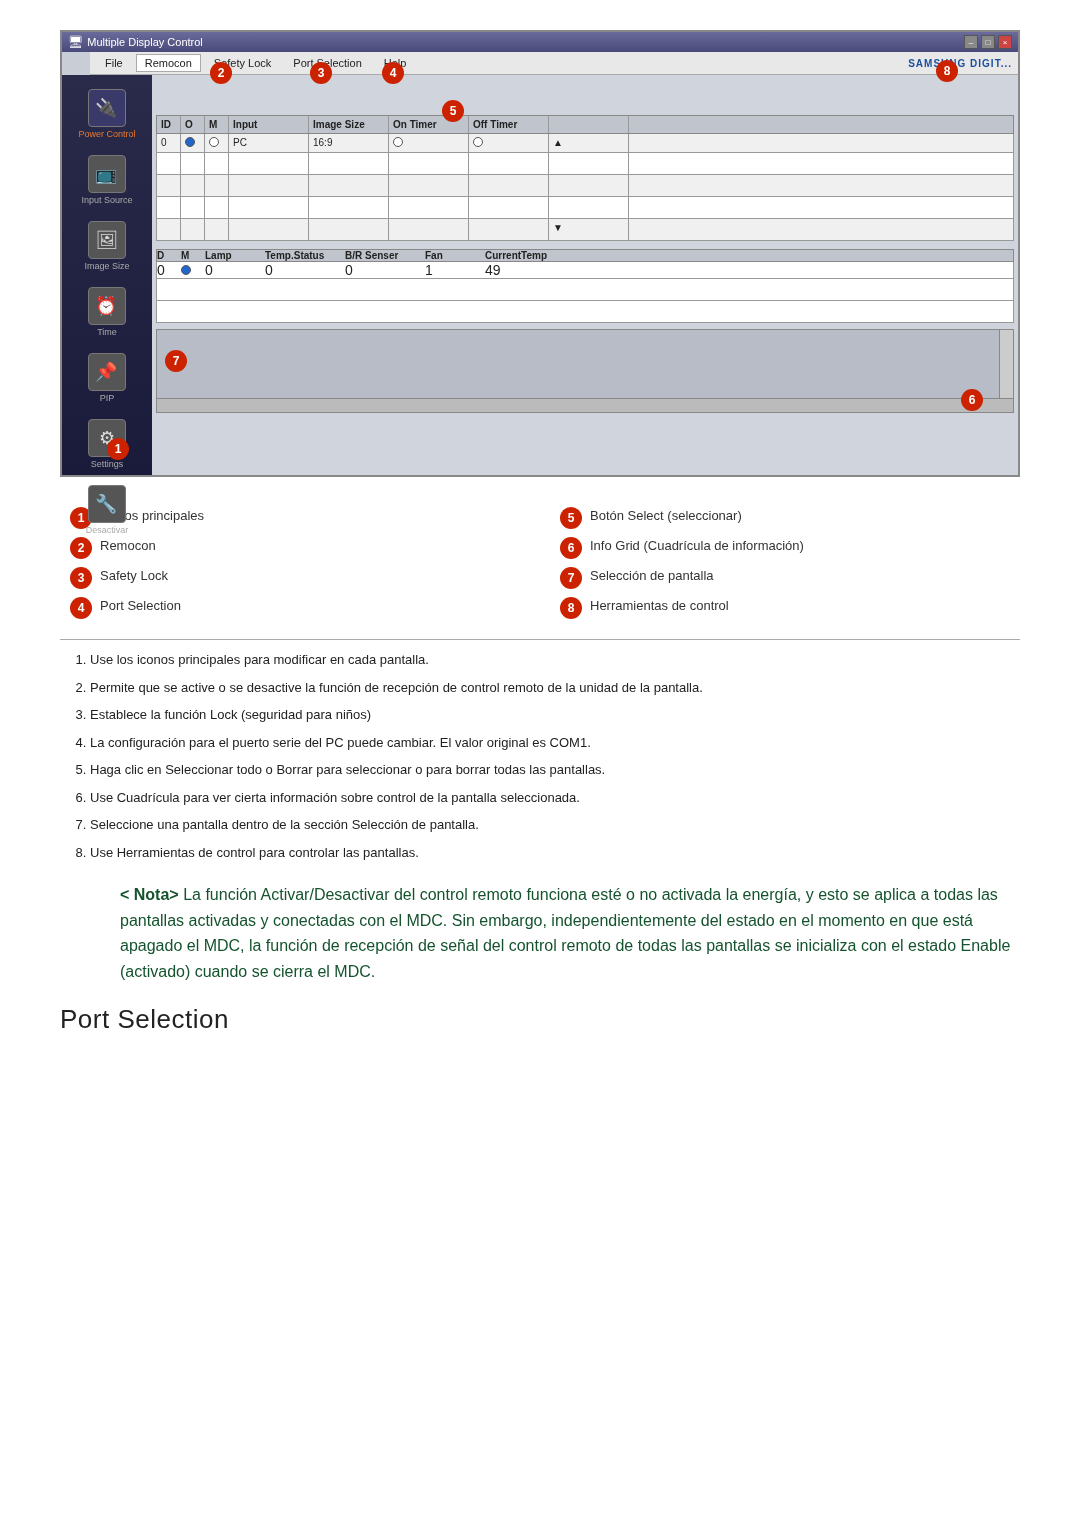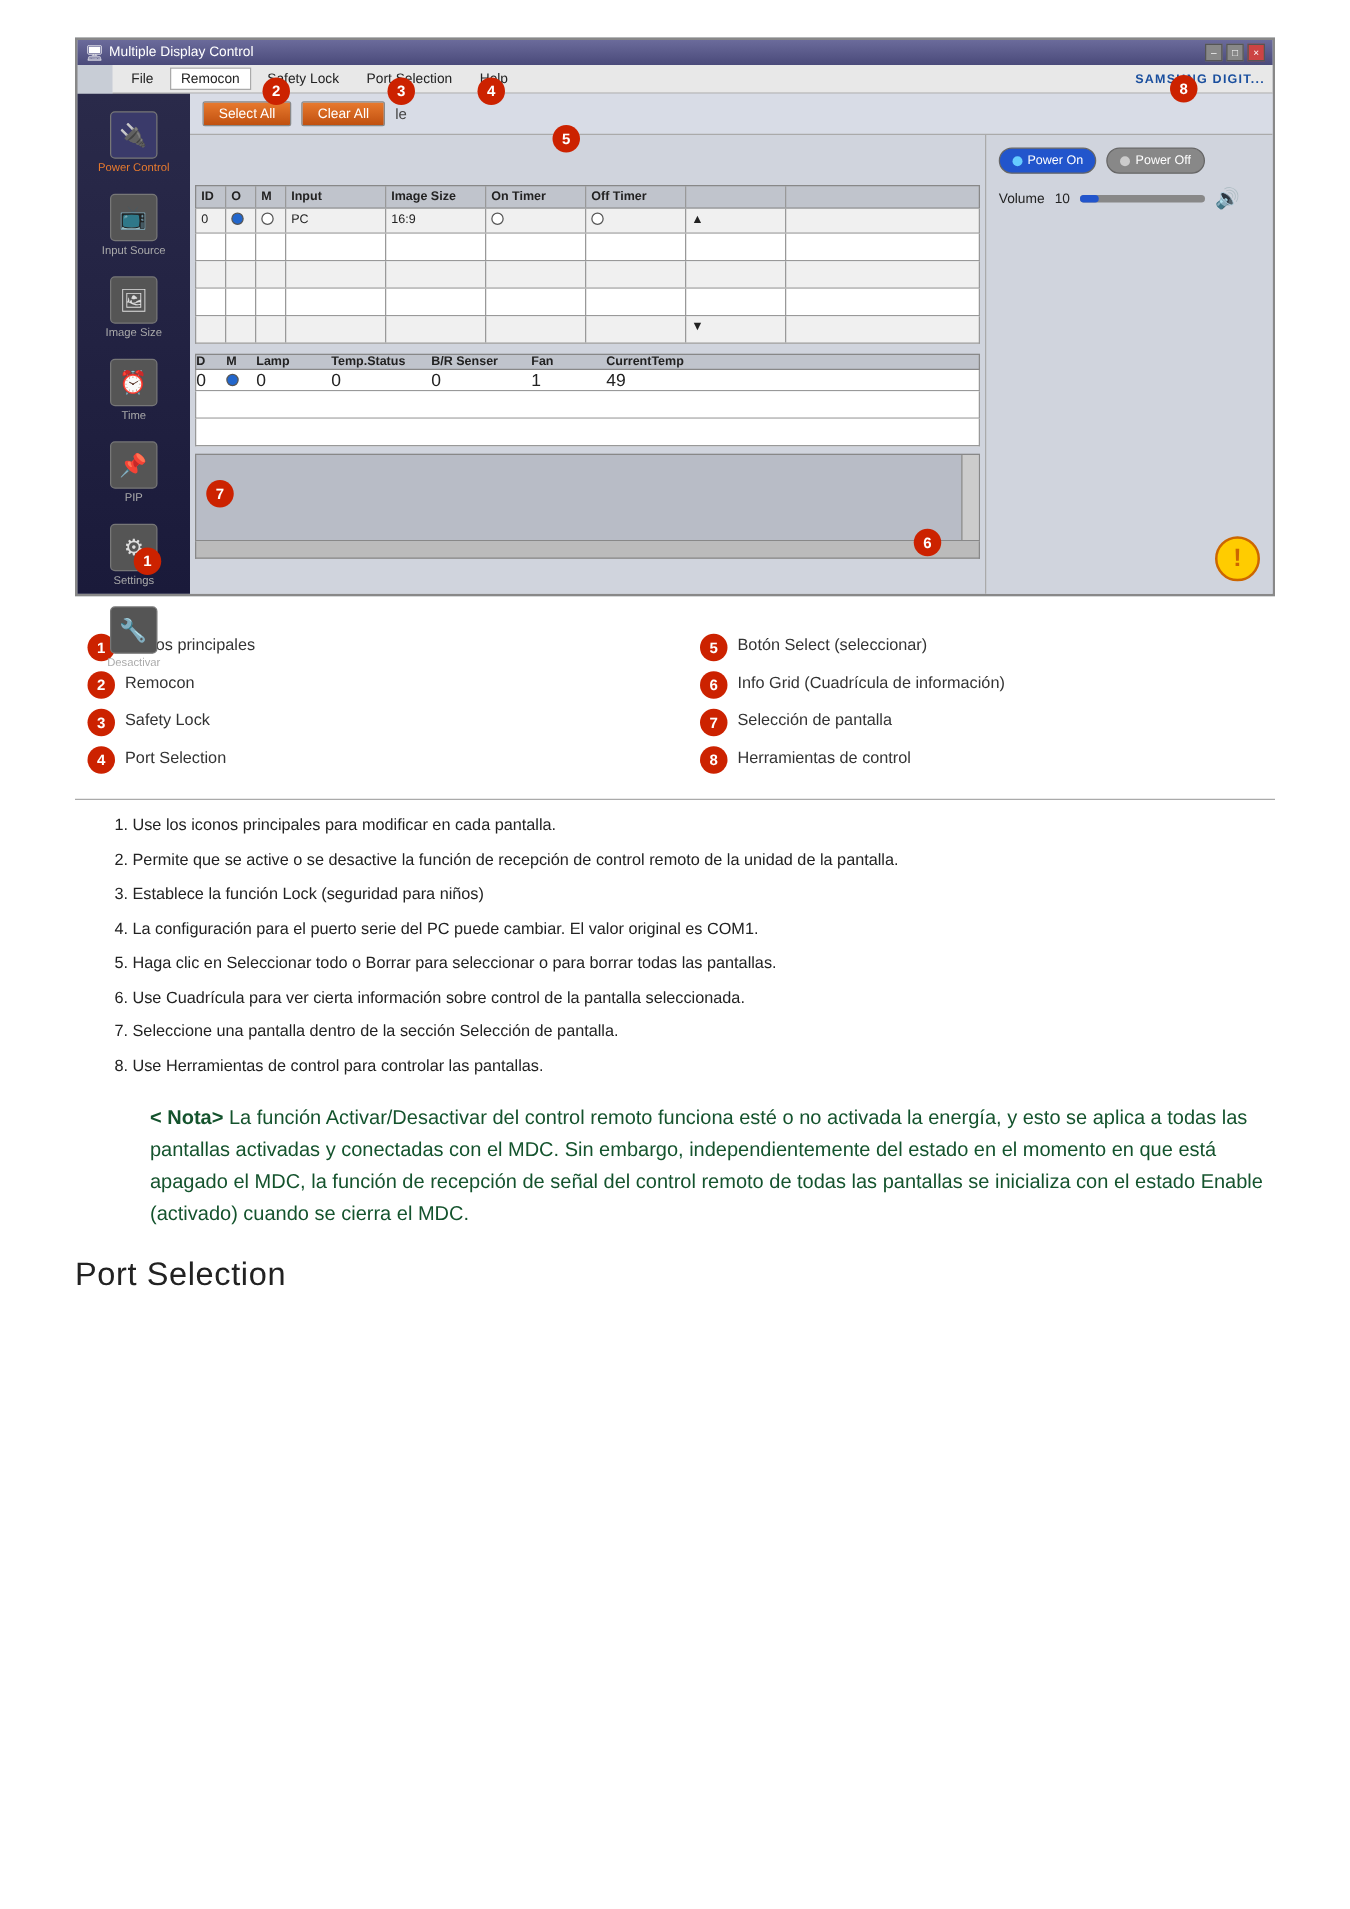--- a/index.html
+++ b/index.html
@@ -360,21 +360,21 @@
     .numbered-list {
       padding-left: 10px;
       margin-bottom: 16px;
     }
     .numbered-list li {
       margin-bottom: 8px;
       font-size: 13px;
       line-height: 1.5;
       color: #222;
       list-style: decimal;
-      margin-left: 36px;
+      margin-left: 20px;
     }
     .note-item {
       margin-left: 60px;
       font-size: 16px;
       color: #14532d;
       line-height: 1.6;
       margin-top: 20px;
     }
     .note-label {
       font-weight: bold;
@@ -452,25 +452,20 @@
             <span class="sidebar-label">Settings</span>
           </div>
           <div class="sidebar-item">
             <div class="sidebar-icon">🔧</div>
             <span class="sidebar-label">Desactivar</span>
           </div>
         </div>
 
         <div class="main-area">
 
-          <div class="toolbar">
-            <button class="toolbar-btn select">Select All</button>
-            <button class="toolbar-btn clear">Clear All</button>
-            <span class="toolbar-label">le</span>
-          </div>
 
           <div class="content-area">
 
             <div class="grid-panel">
 
               <div class="grid-header">
                 <div>ID</div>
                 <div>O</div>
                 <div>M</div>
                 <div>Input</div>
@@ -575,45 +570,20 @@
 
                 <div style="position:absolute; bottom:0; right:0; width:14px; height:100%; background:#ccc; border-left:1px solid #888;"></div>
               </div>
 
               <div style="background:#bbb; height:14px; border:1px solid #888; border-top:none; position:relative;">
                 <div class="badge-circle" style="position:absolute; right:30px; top:-10px;">6</div>
               </div>
 
             </div>
 
-            <div class="right-panel">
-              <div class="power-controls">
-                <button class="power-btn on">
-                  <span class="dot-indicator"></span>
-                  <span>Power On</span>
-                </button>
-                <button class="power-btn off">
-                  <span class="dot-indicator off"></span>
-                  <span>Power Off</span>
-                </button>
-              </div>
-
-              <div class="volume-control">
-                <span>Volume</span>
-                <span>10</span>
-                <div class="volume-slider">
-                  <div class="volume-fill"></div>
-                </div>
-                <span class="volume-icon">🔊</span>
-              </div>
-
-              <div style="margin-top:auto; display:flex; justify-content:flex-end;">
-                <div class="warning-icon">!</div>
-              </div>
-            </div>
           </div>
         </div>
 
       </div>
 
       <div class="badge-circle badge-1">1</div>
 
       <div class="badge-circle badge-2">2</div>
       <div class="badge-circle badge-3">3</div>
       <div class="badge-circle badge-4">4</div>

